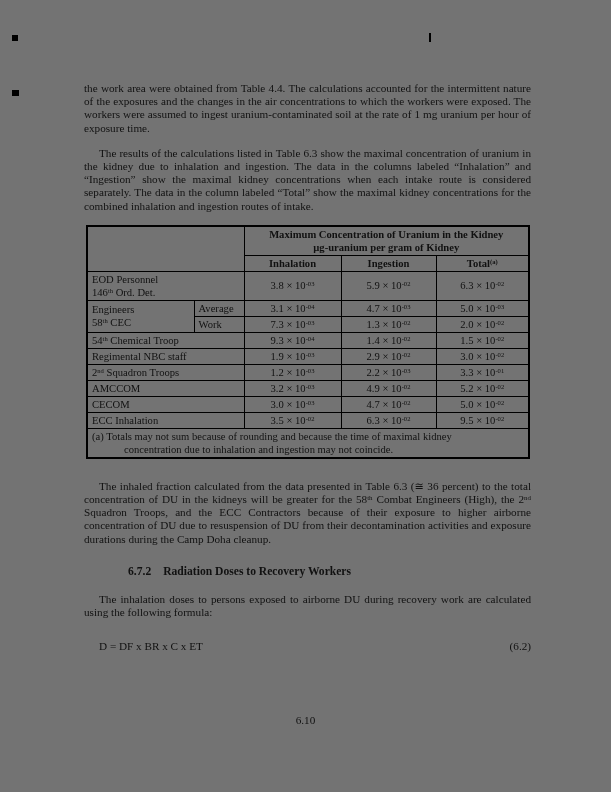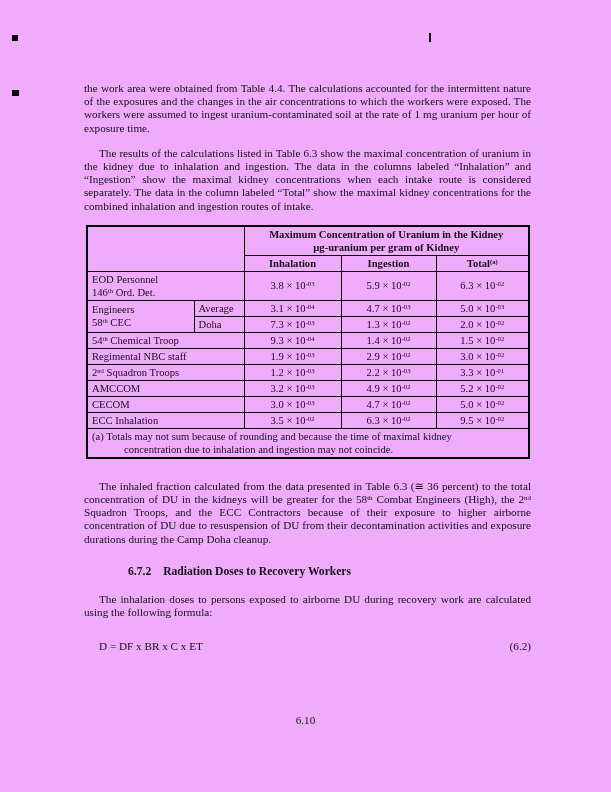--- a/index.html
+++ b/index.html
@@ -1,21 +1,21 @@
 <!DOCTYPE html>
 <html><head>
 <meta charset="utf-8">
 <style>
   html, body { margin: 0; padding: 0; background: #e8e8e8; }
   .page {
     position: relative;
     width: 611px;
     height: 792px;
     margin: 0 auto;
-    background: #f0abfc;
+    background: #737373;
     font-family: "Liberation Serif", "DejaVu Serif", serif;
     color: #111111;
     overflow: hidden;
   }
   .content {
     position: absolute;
     left: 84px;
     top: 82px;
     width: 447px;
   }
@@ -148,21 +148,21 @@
             <span>Engineers</span><br>
             <span>58<sup>th</sup> CEC</span>
           </td>
           <td class="qual-cell">Average</td>
           <td class="val-cell">3.1 × 10<sup>-04</sup></td>
           <td class="val-cell">4.7 × 10<sup>-03</sup></td>
           <td class="val-cell">5.0 × 10<sup>-03</sup></td>
         </tr>
 
         <tr>
-          <td class="qual-cell">Doha</td>
+          <td class="qual-cell">Work</td>
           <td class="val-cell">7.3 × 10<sup>-03</sup></td>
           <td class="val-cell">1.3 × 10<sup>-02</sup></td>
           <td class="val-cell">2.0 × 10<sup>-02</sup></td>
         </tr>
 
         <tr>
           <td class="label-cell" colspan="2">54<sup>th</sup> Chemical Troop</td>
           <td class="val-cell">9.3 × 10<sup>-04</sup></td>
           <td class="val-cell">1.4 × 10<sup>-02</sup></td>
           <td class="val-cell">1.5 × 10<sup>-02</sup></td>

